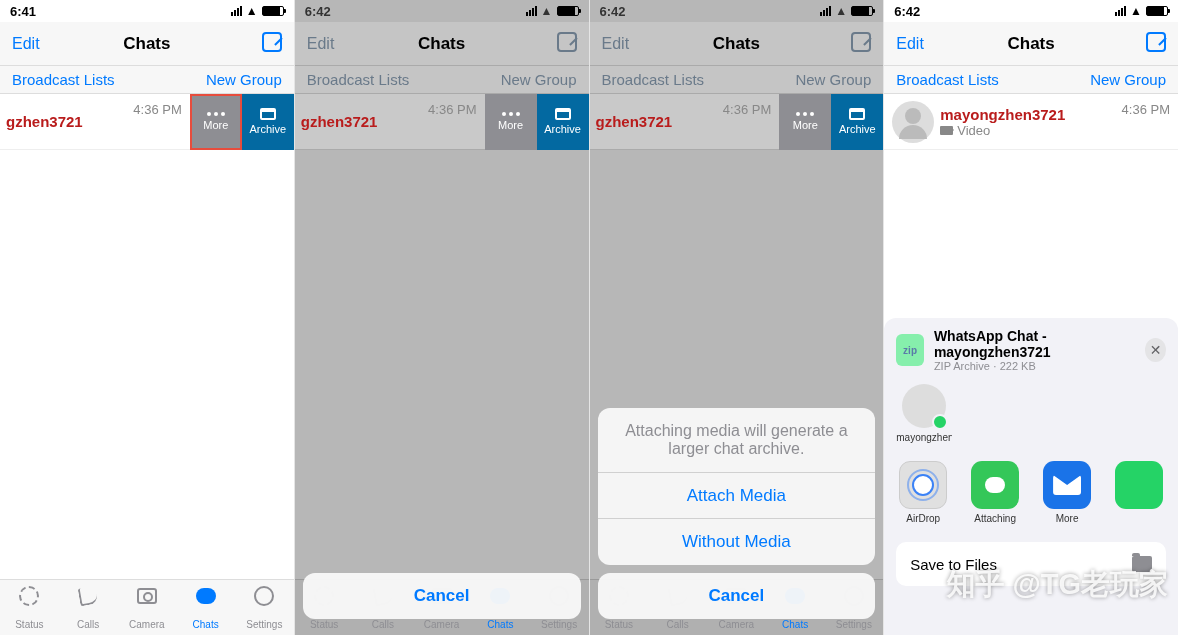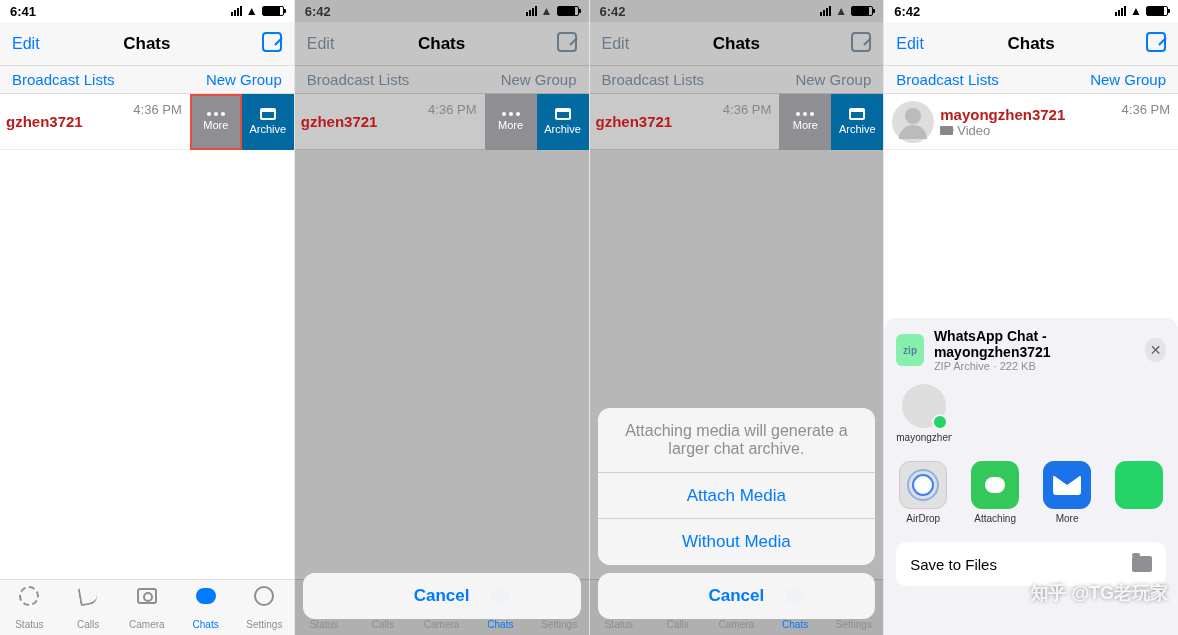--- a/index.html
+++ b/index.html
@@ -88,21 +88,21 @@
   .msgs{background:#34c759}
   .mail{background:#1a73e8}
   .mail::after{content:'';width:28px;height:20px;background:#fff;border-radius:3px;clip-path:polygon(0 0,100% 0,100% 100%,0 100%,0 0,50% 50%,100% 0)}
   .tgram{background:#2aabee}
   .tgram::after{content:'';border:10px solid transparent;border-left:18px solid #fff;transform:rotate(-20deg) translateX(3px)}
   .wapp{background:#25d366}
   .share-list{background:#fff;border-radius:10px;margin-top:6px}
   .share-row{height:44px;display:flex;align-items:center;justify-content:space-between;padding:0 14px;font-size:15px;color:#000}
   .folder-ic{width:20px;height:16px;background:#8e8e93;border-radius:2px;position:relative}
   .folder-ic::before{content:'';position:absolute;top:-3px;left:0;width:8px;height:3px;background:#8e8e93;border-radius:2px 2px 0 0}
-  .watermark{position:absolute;right:10px;bottom:30px;font-size:18px;color:rgba(255,255,255,.85);font-weight:600;z-index:5;text-shadow:0 0 4px rgba(0,0,0,.4)}
+  .watermark{position:absolute;right:10px;bottom:30px;font-size:29px;color:rgba(255,255,255,.85);font-weight:600;z-index:5;text-shadow:0 0 4px rgba(0,0,0,.4)}
 </style>
 </head>
 <body>
 
 <div class="panes">
 
   <div class="pane">
     <div class="statusbar">
       <span>6:41</span>
       <span class="status-right">

